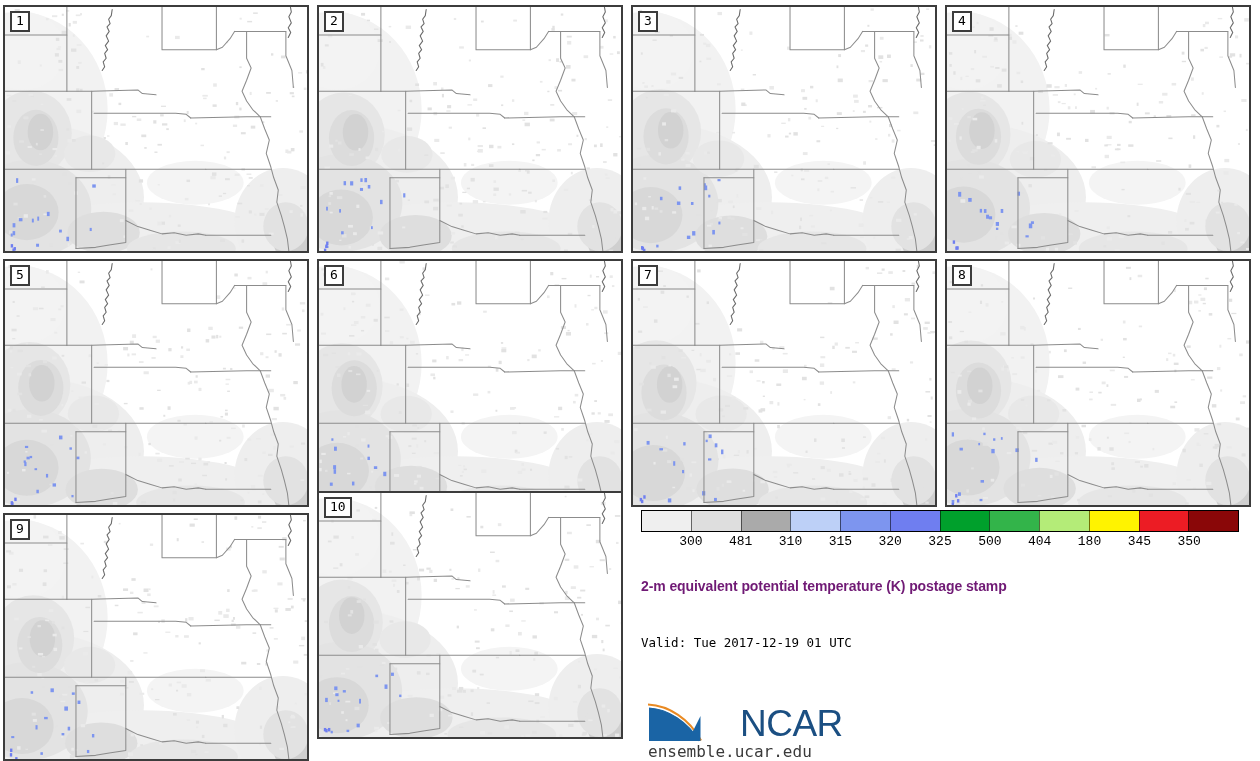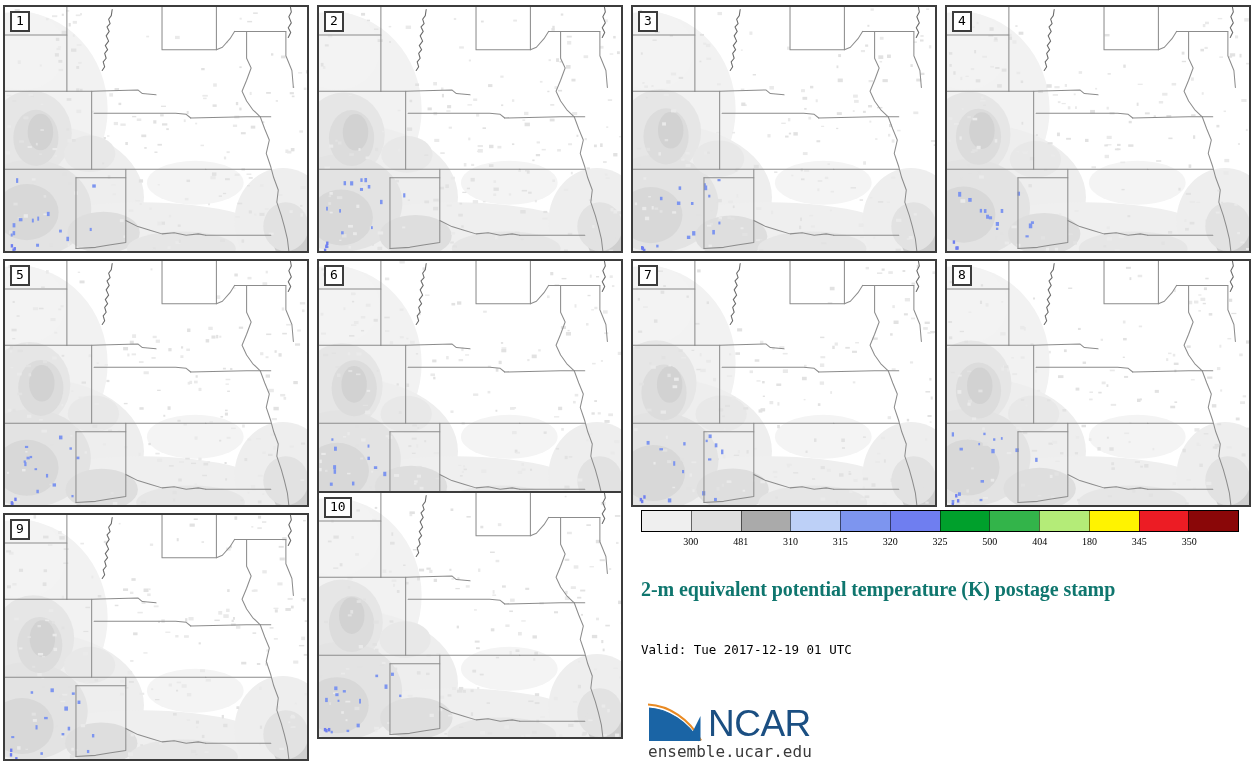--- a/index.html
+++ b/index.html
@@ -76,58 +76,58 @@
   #colorbar-ticks {
     position: relative;
     width: 598px;
     height: 16px;
     margin-top: 3px;
   }
   .cb-tick {
     position: absolute;
     top: 0;
     transform: translateX(-50%);
-    font-family: Liberation Serif, serif;
-    font-size: 10px;
+    font-family: Liberation Mono, monospace;
+    font-size: 13px;
     line-height: 14px;
     color: #000000;
     white-space: nowrap;
   }
 
   
   #caption-block {
     position: absolute;
     left: 641px;
     top: 578px;
     width: 612px;
   }
   #plot-title {
-    font-family: Liberation Serif, serif;
-    font-size: 20px;
+    font-family: Liberation Sans, sans-serif;
+    font-size: 14px;
     font-weight: bold;
-    color: #0f766e;
+    color: #701a75;
     letter-spacing: -0.1px;
     white-space: nowrap;
   }
   #times-block {
     margin-top: 11px;
     font-family: "DejaVu Sans Mono", monospace;
     font-size: 12.5px;
     line-height: 15px;
     color: #000000;
     white-space: pre;
   }
 
   
   #logo-block {
     position: absolute;
     left: 648px;
     top: 694px;
   }
-  #logo-row { display: flex; align-items: flex-end; }
+  #logo-row { display: flex; align-items: flex-end; gap: 32px; }
   #logo-mark { width: 58px; height: 48px; display: block; }
   #logo-wordmark {
     margin-left: 2px;
     font-family: "Liberation Sans", sans-serif;
     font-size: 37px;
     line-height: 37px;
     font-weight: 400;
     color: #1b4f82;
     letter-spacing: -0.5px;
   }

